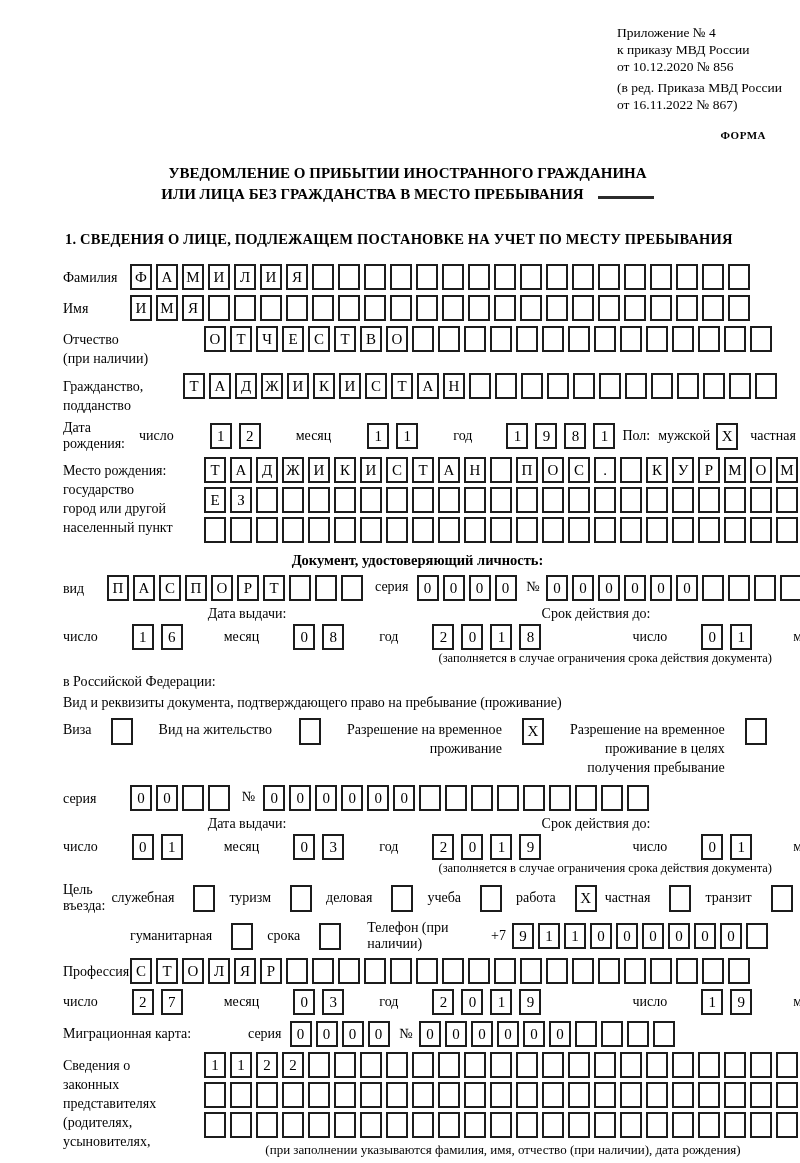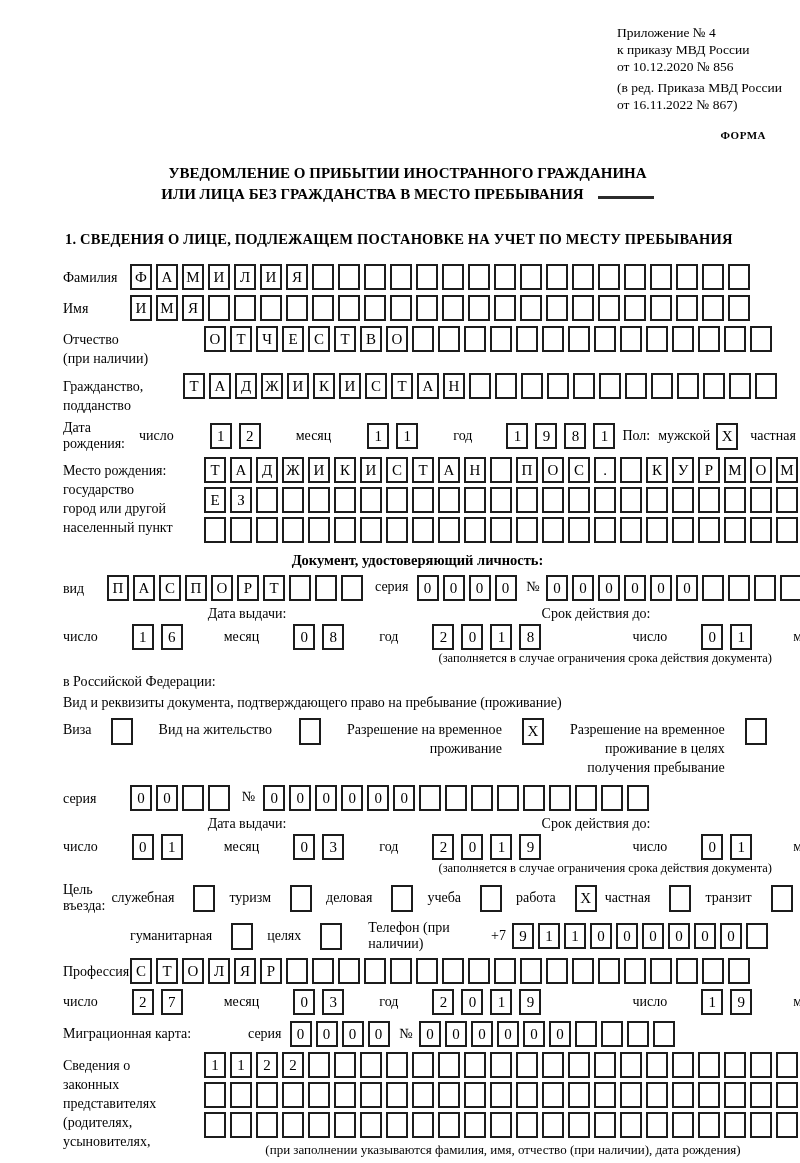--- a/index.html
+++ b/index.html
@@ -526,21 +526,21 @@
         <span class="cell cb"></span>
       </div>
     </div>
 
     <div class="prow indent67">
       <div class="opt">
         <span class="optlbl">гуманитарная</span>
         <span class="cell cb"></span>
       </div>
       <div class="opt">
-        <span class="optlbl">целях</span>
+        <span class="optlbl">срока</span>
         <span class="cell cb"></span>
       </div>
       <span class="ml12 mr8">Телефон (при наличии)</span>
       <span class="ml12 mr6">+7</span>
       <div class="cells">
           <span class="cell">9</span>
           <span class="cell">1</span>
           <span class="cell">1</span>
           <span class="cell">0</span>
           <span class="cell">0</span>

